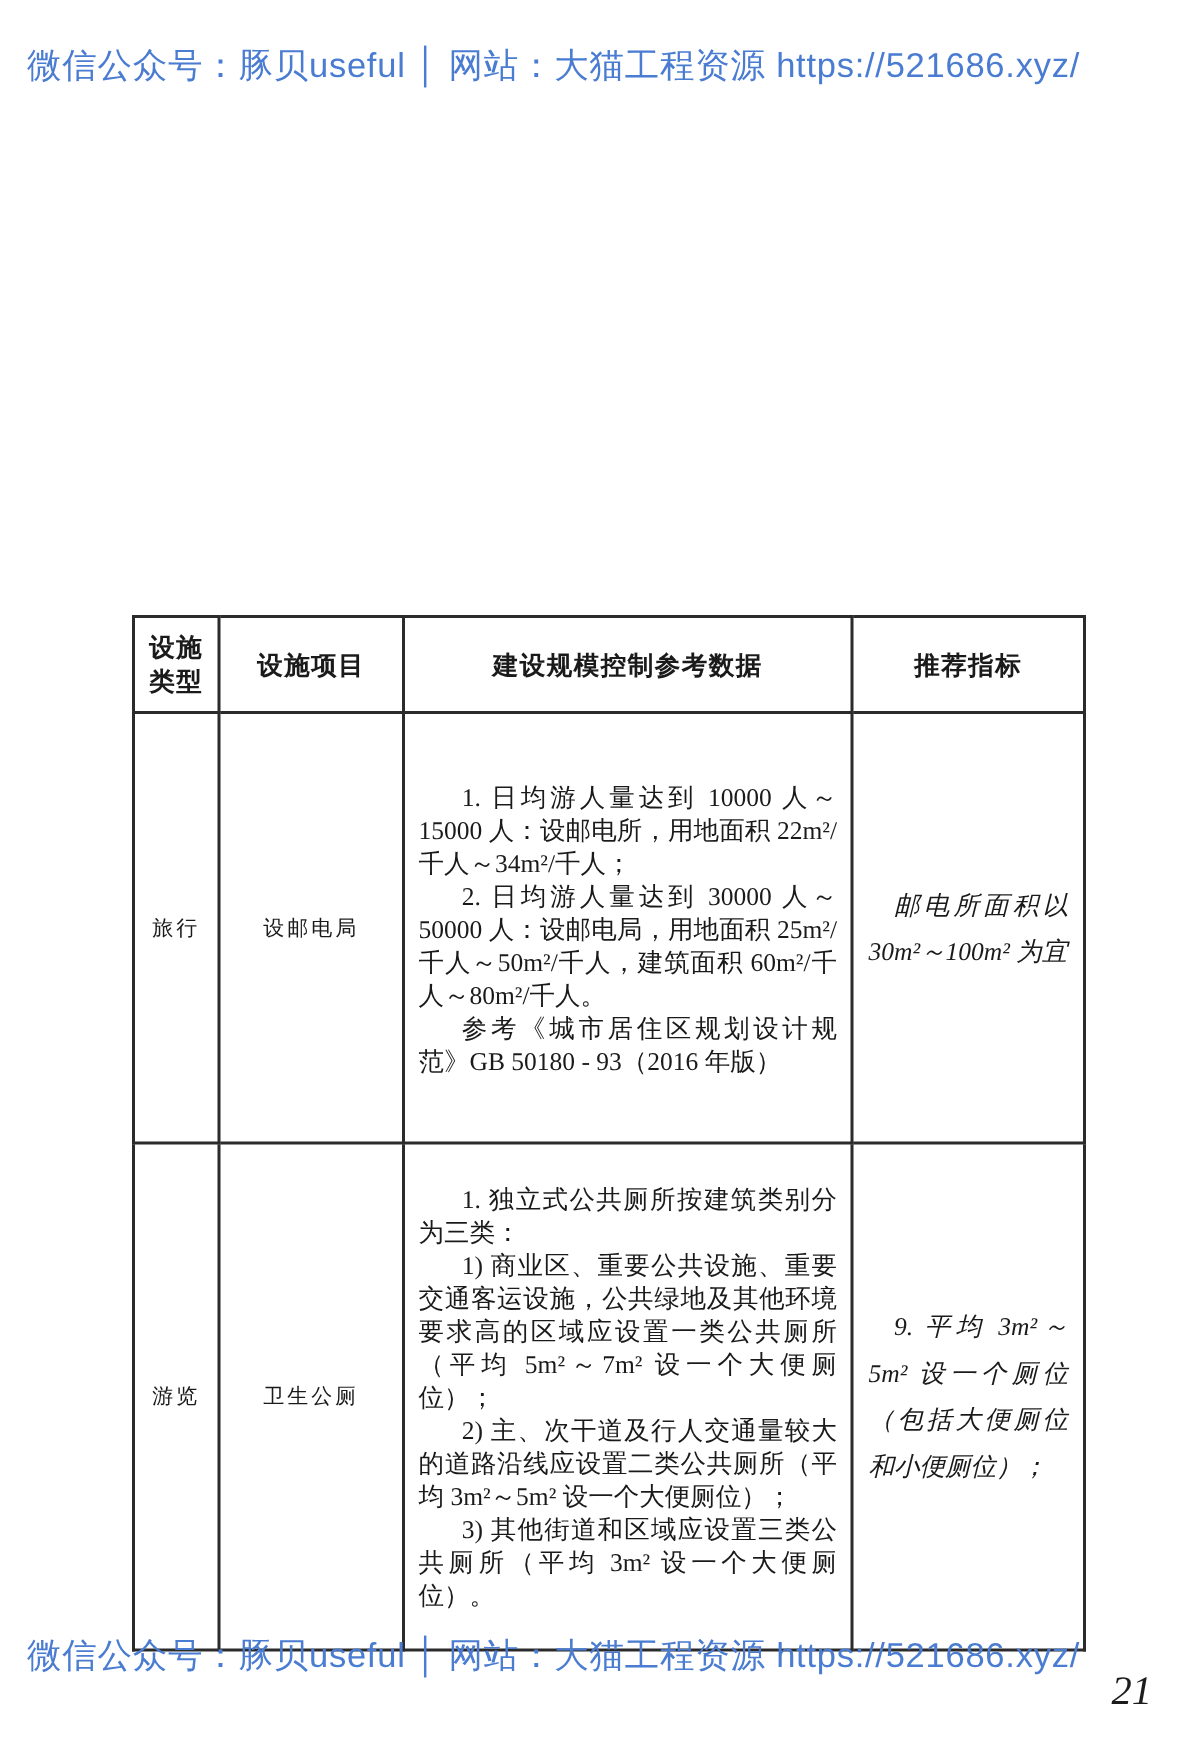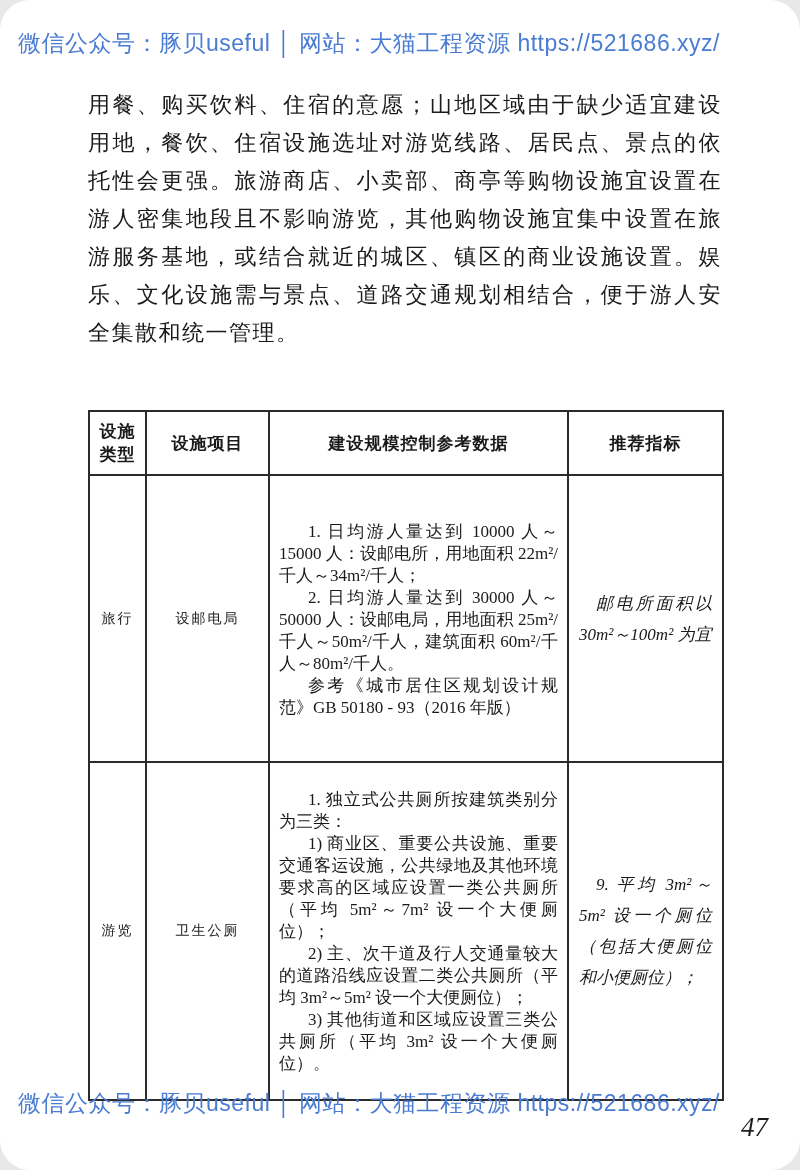--- a/index.html
+++ b/index.html
@@ -1,20 +1,20 @@
 <!DOCTYPE html>
 <html><head>
 <meta charset="utf-8">
 <style>
   * { margin:0; padding:0; box-sizing:border-box; }
   html,body { background:#e8e8e8; }
   .page {
     position:relative; width:800px; height:1170px; margin:0 auto;
     background:#ffffff; overflow:hidden;
-    font-family:"Liberation Serif", serif; color:#1a1a1a;border-radius:30px;
+    font-family:"Liberation Serif", serif; color:#1a1a1a;
   }
   .watermark {
     position:absolute; left:18px; width:780px;
     font-family:"Liberation Sans", sans-serif;
     font-size:23px; letter-spacing:0.5px; white-space:nowrap;
     color:#4a7cd2; z-index:3;
   }
   .wm-top { top:28px; }
   .wm-bottom { top:1088px; }
   .body-text {
@@ -61,21 +61,20 @@
   }
 </style>
 </head>
 <body>
 
 <div class="page">
 
   <div class="watermark wm-top">微信公众号：豚贝useful │ 网站：大猫工程资源 https://521686.xyz/</div>
 
   <div class="body-text">
-    <p class="para">用餐、购买饮料、住宿的意愿；山地区域由于缺少适宜建设用地，餐饮、住宿设施选址对游览线路、居民点、景点的依托性会更强。旅游商店、小卖部、商亭等购物设施宜设置在游人密集地段且不影响游览，其他购物设施宜集中设置在旅游服务基地，或结合就近的城区、镇区的商业设施设置。娱乐、文化设施需与景点、道路交通规划相结合，便于游人安全集散和统一管理。</p>
   </div>
 
 
   <table class="tbl">
     <colgroup>
       <col style="width:57px">
       <col style="width:123px">
       <col style="width:299px">
       <col style="width:155px">
     </colgroup>
@@ -112,15 +111,15 @@
         </td>
         <td class="c-rec">
           <p>9. 平均 3m²～5m² 设一个厕位（包括大便厕位和小便厕位）；</p>
         </td>
       </tr>
     </tbody>
   </table>
 
   <div class="watermark wm-bottom">微信公众号：豚贝useful │ 网站：大猫工程资源 https://521686.xyz/</div>
 
-  <div class="page-number">47</div>
+  <div class="page-number">21</div>
 
 </div>
 
 </body></html>

